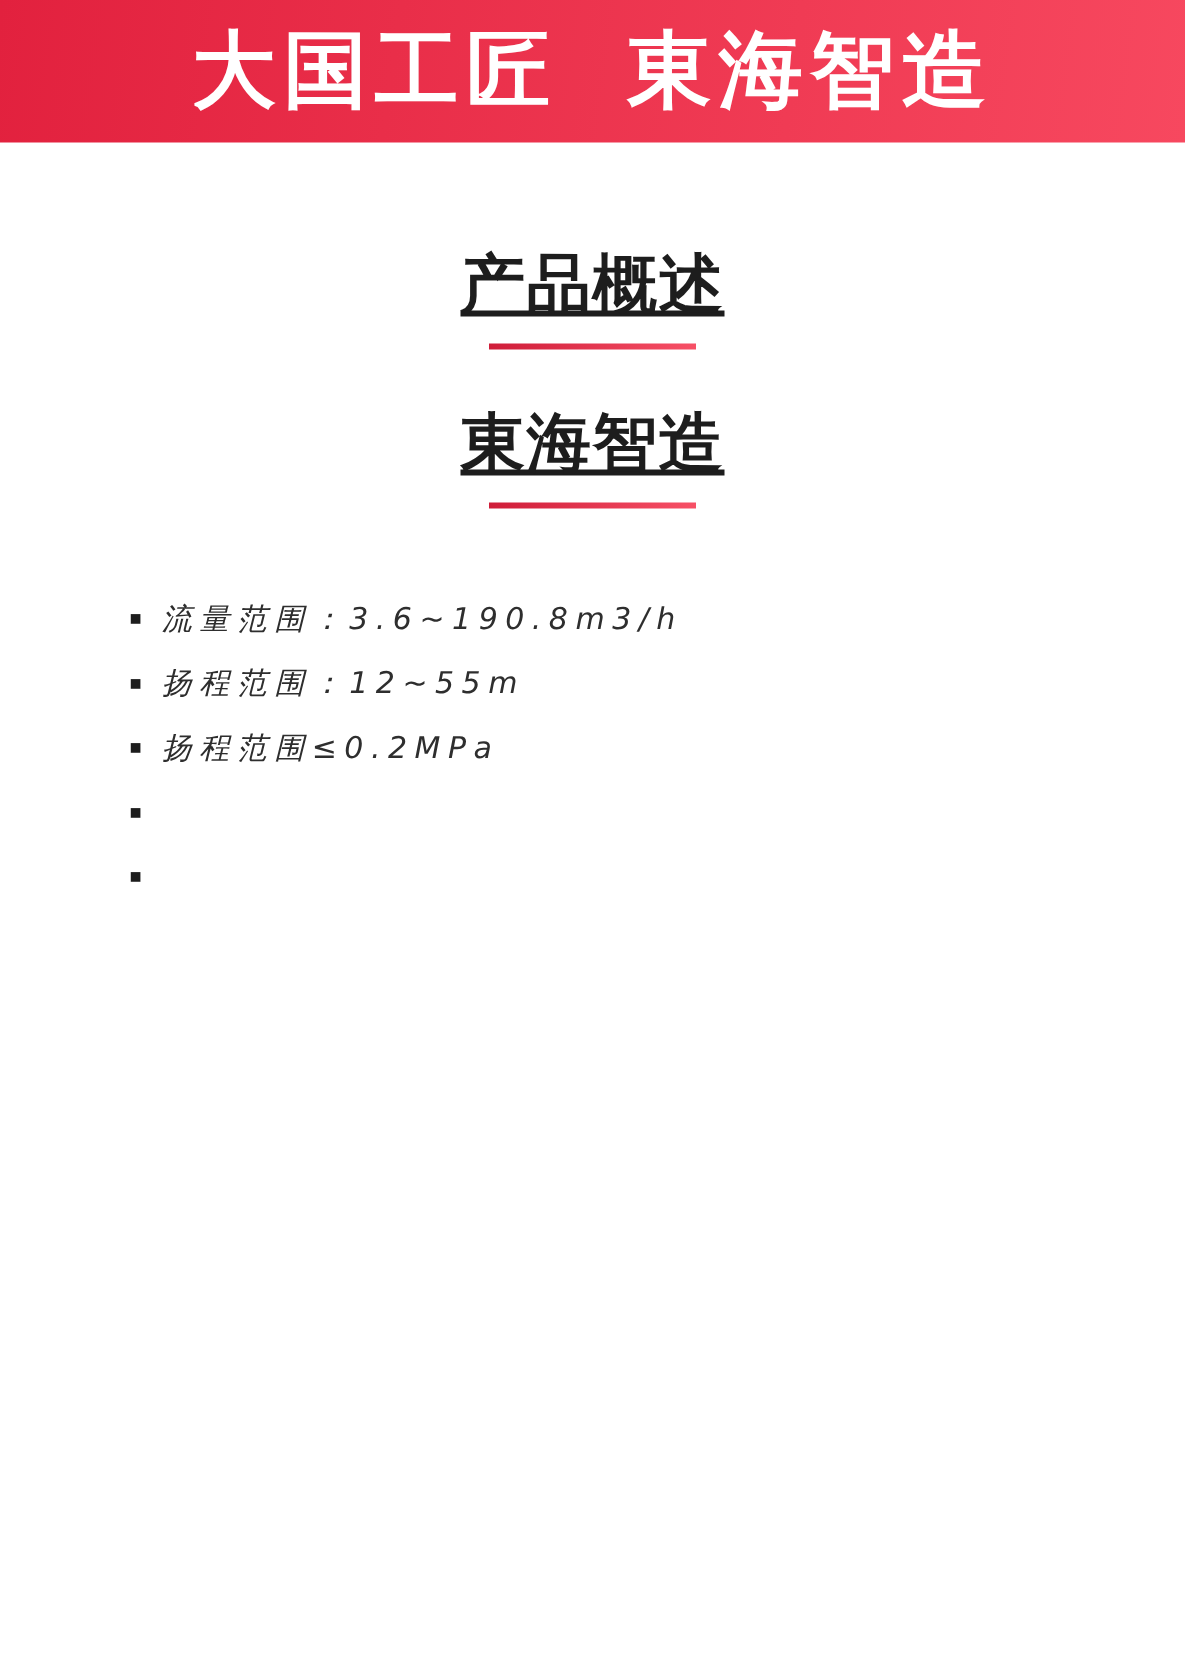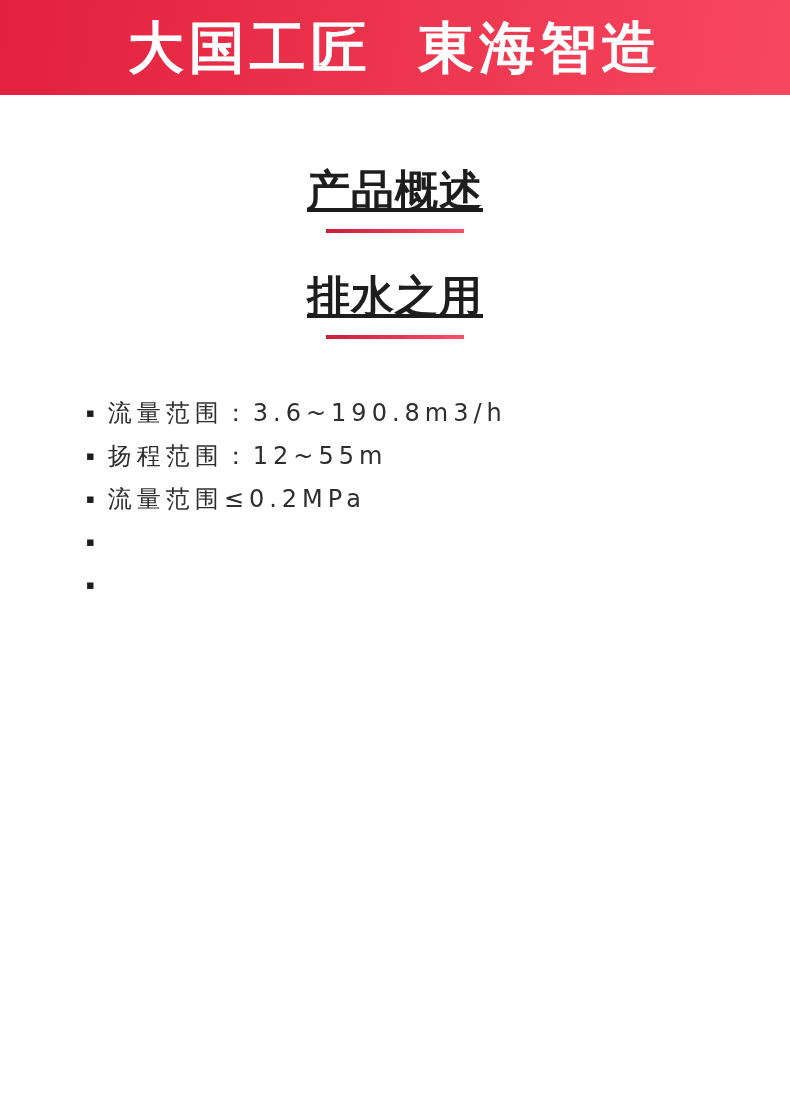--- a/index.html
+++ b/index.html
@@ -74,55 +74,56 @@
     white-space: nowrap;
   }
   .bullet {
     font-size: 13px;
     line-height: 1;
     margin-right: 13px;
     color: var(--title-text, #1d1d1d);
     flex: 0 0 auto;
   }
   .item-text {
-    font-size: 24px;
+    font-size: 20px;
     letter-spacing: 5px;
     color: var(--body-text, #2e2e2e);
+    font-style: italic;
   }
 </style>
 </head>
 <body>
 
 <div class="page">
 
   <header class="banner">
     <div class="banner-title">大国工匠 東海智造</div>
   </header>
 
   <section class="section-overview">
     <h2 class="section-title">产品概述</h2>
     <div class="title-underline"></div>
   </section>
 
   <section class="section-conditions">
-    <h2 class="section-title">排水之用</h2>
+    <h2 class="section-title">東海智造</h2>
     <div class="title-underline"></div>
 
     <ul class="conditions-list">
       <li class="condition-item">
         <span class="bullet">▪</span>
         <span class="item-text">流量范围：3.6~190.8m3/h</span>
       </li>
       <li class="condition-item">
         <span class="bullet">▪</span>
         <span class="item-text">扬程范围：12~55m</span>
       </li>
       <li class="condition-item">
         <span class="bullet">▪</span>
-        <span class="item-text">流量范围≤0.2MPa</span>
+        <span class="item-text">扬程范围≤0.2MPa</span>
       </li>
       <li class="condition-item">
         <span class="bullet">▪</span>
       </li>
       <li class="condition-item">
         <span class="bullet">▪</span>
       </li>
     </ul>
   </section>
 

